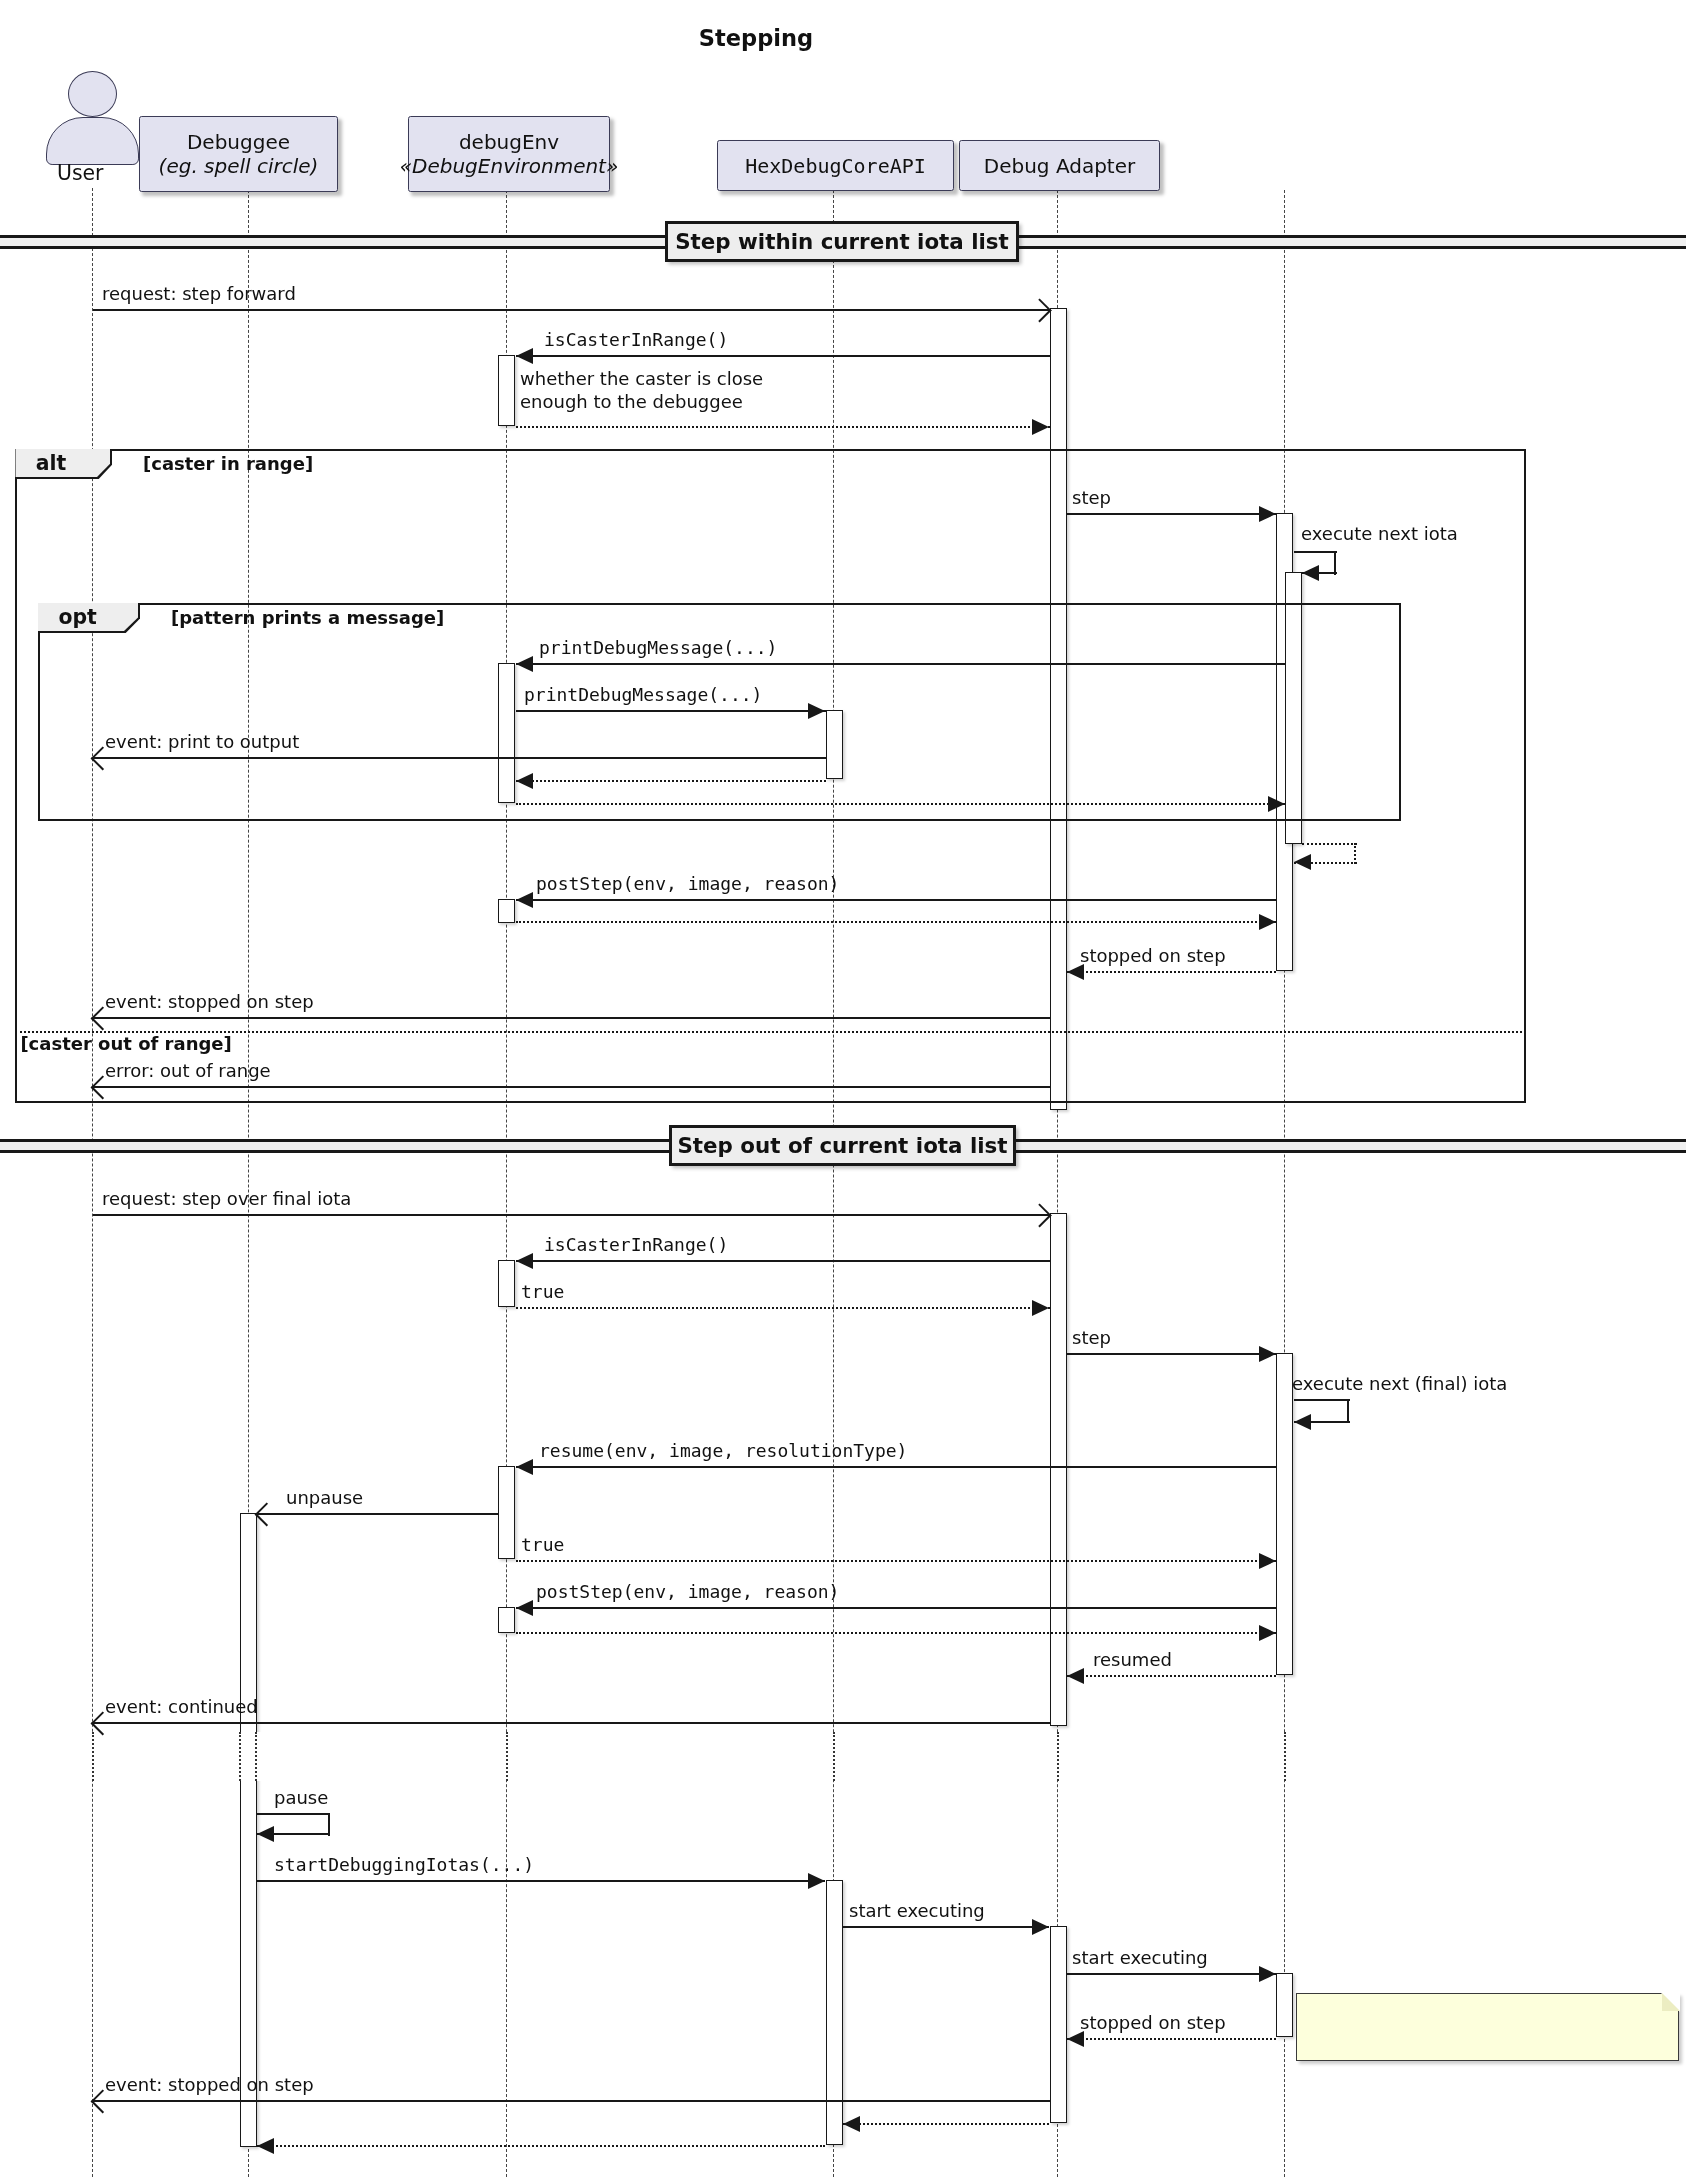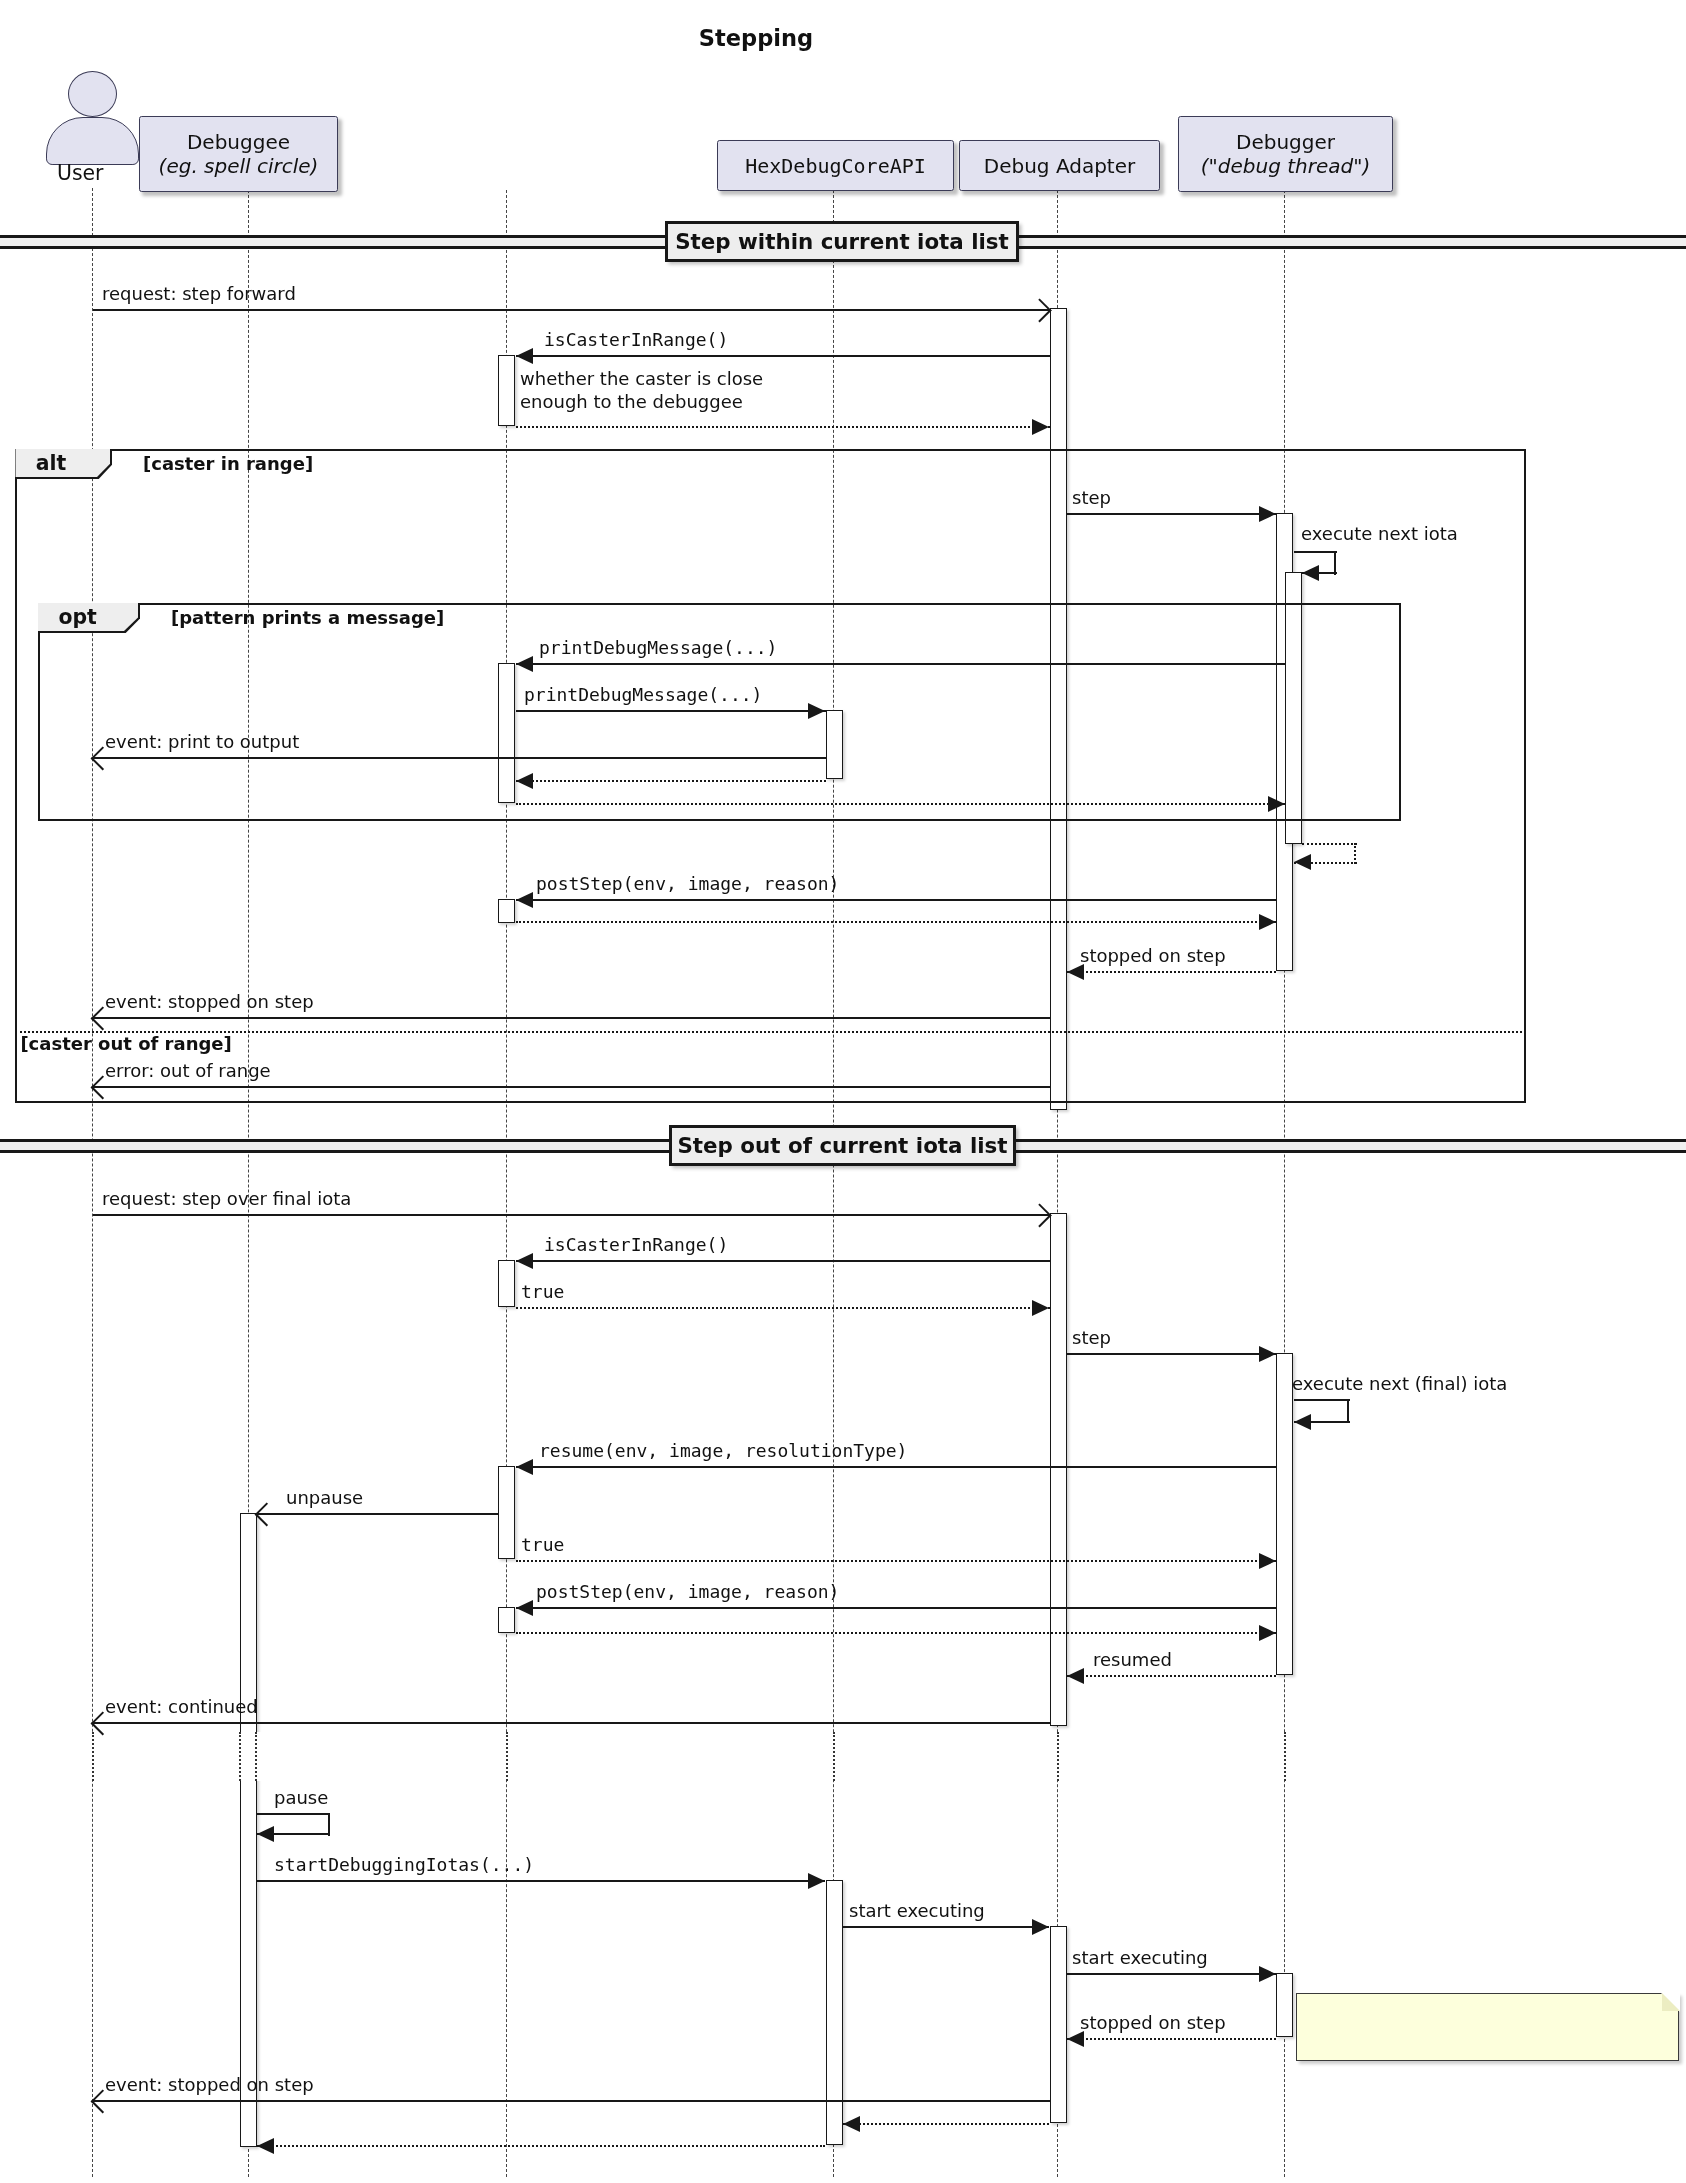--- a/index.html
+++ b/index.html
@@ -69,29 +69,29 @@
   <div class="vl dash" style="left:1284px;top:190px;height:1987px;"></div>
 
   <div class="actor-head" style="left:68px;top:71px;"></div>
   <div class="actor-body" style="left:46px;top:117px;"></div>
   <div class="lbl" style="left:57px;top:162px;font-size:20.4px;z-index:3;">User</div>
 
   <div class="pbox" style="left:139px;top:116px;width:197px;height:74px;">
     <div>Debuggee</div>
     <div class="l2">(eg. spell circle)</div>
   </div>
+  <div class="pbox" style="left:408px;top:116px;width:200px;height:74px;">
+    <div>debugEnv</div>
+    <div class="l2">«DebugEnvironment»</div>
+  </div>
   <div class="pbox" style="left:717px;top:140px;width:235px;height:49px;font-family:'DejaVu Sans Mono',monospace;">
     <div>HexDebugCoreAPI</div>
   </div>
   <div class="pbox" style="left:959px;top:140px;width:199px;height:49px;">
     <div>Debug Adapter</div>
-  </div>
-  <div class="pbox" style="left:1178px;top:116px;width:213px;height:74px;">
-    <div>Debugger</div>
-    <div class="l2">("debug thread")</div>
   </div>
 
   <div class="rail" style="top:235px;"></div>
   <div class="dbox" style="left:665px;top:221px;width:354px;height:41px;">Step within current iota list</div>
 
   <div class="bar" style="left:1050px;top:308px;height:802px;"></div>
   <div class="bar" style="left:1276px;top:513px;height:458px;"></div>
   <div class="bar" style="left:1285px;top:572px;height:272px;"></div>
   <div class="bar" style="left:498px;top:355px;height:71px;"></div>
   <div class="bar" style="left:498px;top:663px;height:140px;"></div>

